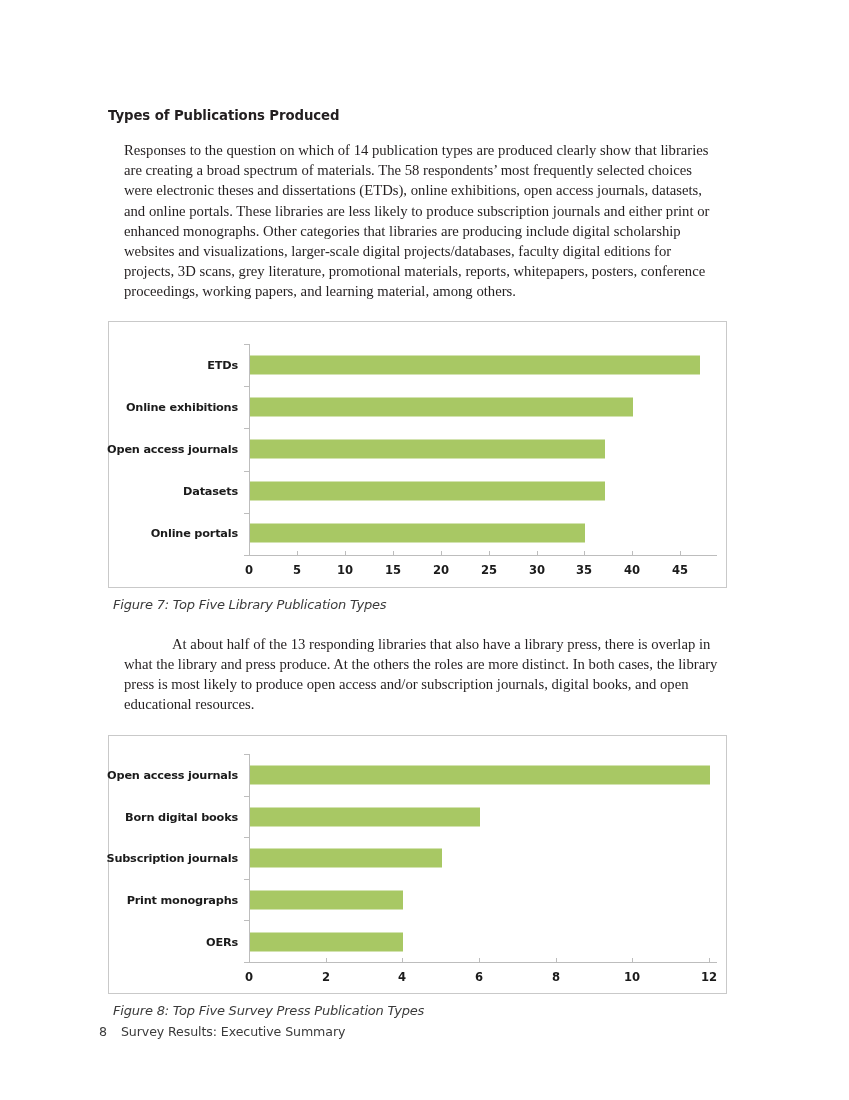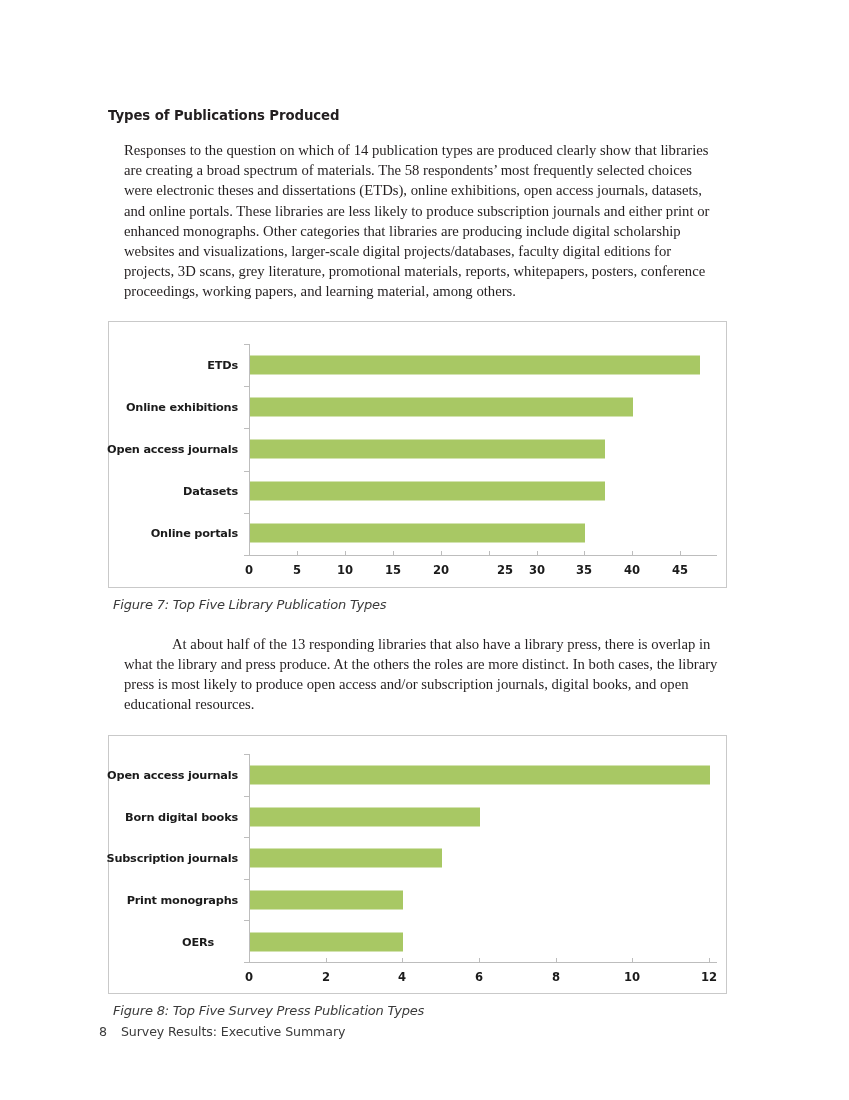--- a/index.html
+++ b/index.html
@@ -164,21 +164,21 @@
           <div class="xtick-label" style="left: 140px; top: 241px;">0</div>
           <div class="xtick" style="left: 188px; top: 229px;"></div>
           <div class="xtick-label" style="left: 188px; top: 241px;">5</div>
           <div class="xtick" style="left: 236px; top: 229px;"></div>
           <div class="xtick-label" style="left: 236px; top: 241px;">10</div>
           <div class="xtick" style="left: 284px; top: 229px;"></div>
           <div class="xtick-label" style="left: 284px; top: 241px;">15</div>
           <div class="xtick" style="left: 332px; top: 229px;"></div>
           <div class="xtick-label" style="left: 332px; top: 241px;">20</div>
           <div class="xtick" style="left: 380px; top: 229px;"></div>
-          <div class="xtick-label" style="left: 396px; top: 241px;">25</div>
+          <div class="xtick-label" style="left: 380px; top: 241px;">25</div>
           <div class="xtick" style="left: 428px; top: 229px;"></div>
           <div class="xtick-label" style="left: 428px; top: 241px;">30</div>
           <div class="xtick" style="left: 475px; top: 229px;"></div>
           <div class="xtick-label" style="left: 475px; top: 241px;">35</div>
           <div class="xtick" style="left: 523px; top: 229px;"></div>
           <div class="xtick-label" style="left: 523px; top: 241px;">40</div>
           <div class="xtick" style="left: 571px; top: 229px;"></div>
           <div class="xtick-label" style="left: 571px; top: 241px;">45</div>
         </div>
     </div>
@@ -197,21 +197,21 @@
           <div class="ytick" style="left: 135px; top: 184px;"></div>
           <div class="ytick" style="left: 135px; top: 226px;"></div>
           <div class="cat-label" style="right: 488px; top: 38.8px;">Open access journals</div>
           <div class="bar" style="left: 141px; top: 38.8px; width: 460px; height: 19px; background: rgb(168, 200, 100);"></div>
           <div class="cat-label" style="right: 488px; top: 80.4px;">Born digital books</div>
           <div class="bar" style="left: 141px; top: 80.4px; width: 230px; height: 19px; background: rgb(168, 200, 100);"></div>
           <div class="cat-label" style="right: 488px; top: 122px; margin-left: 24px;">Subscription journals</div>
           <div class="bar" style="left: 141px; top: 122px; width: 191.667px; height: 19px; background: rgb(168, 200, 100);"></div>
           <div class="cat-label" style="right: 488px; top: 163.6px;">Print monographs</div>
           <div class="bar" style="left: 141px; top: 163.6px; width: 153.333px; height: 19px; background: rgb(168, 200, 100);"></div>
-          <div class="cat-label" style="right: 512px; top: 205.2px; margin-left: 36px;">OERs</div>
+          <div class="cat-label" style="right: 488px; top: 205.2px; margin-left: 36px;">OERs</div>
           <div class="bar" style="left: 141px; top: 205.2px; width: 153.333px; height: 19px; background: rgb(168, 200, 100);"></div>
           <div class="xtick" style="left: 140px; top: 222px;"></div>
           <div class="xtick-label" style="left: 140px; top: 234px;">0</div>
           <div class="xtick" style="left: 217px; top: 222px;"></div>
           <div class="xtick-label" style="left: 217px; top: 234px;">2</div>
           <div class="xtick" style="left: 293px; top: 222px;"></div>
           <div class="xtick-label" style="left: 293px; top: 234px;">4</div>
           <div class="xtick" style="left: 370px; top: 222px;"></div>
           <div class="xtick-label" style="left: 370px; top: 234px;">6</div>
           <div class="xtick" style="left: 447px; top: 222px;"></div>

